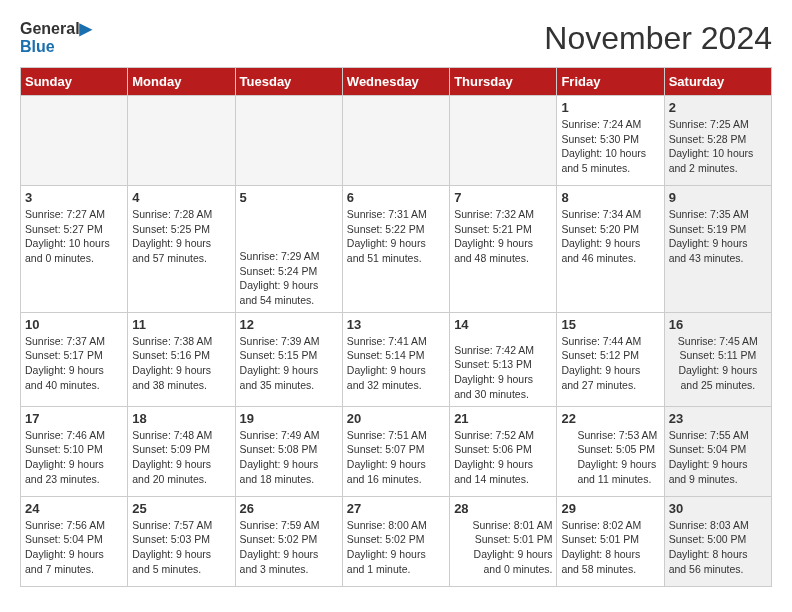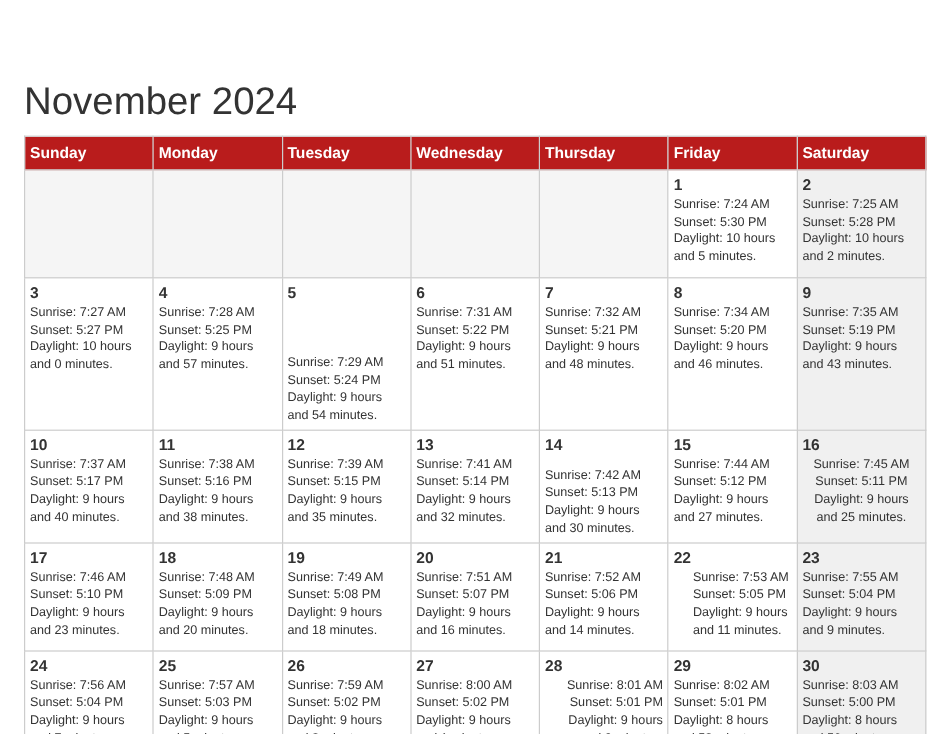--- a/index.html
+++ b/index.html
@@ -16,21 +16,20 @@
       align-items: flex-start;
       margin-bottom: 10px;
     }
     .logo {
       display: flex;
       align-items: center;
       gap: 4px;
     }
     .title-area {
       text-align: left;
-      margin-top: 46px;
     }
     .month-title {
       font-size: 32px;
       font-weight: normal;
       color: #333;
     }
     .location {
       font-size: 16px;
       color: #555;
     }
@@ -72,20 +71,26 @@
     .day-info {
       font-size: 10.5px;
       line-height: 1.4;
       color: #333;
     }
   </style>
 </head>
 <body>
 
 <div class="header-area">
+  <div class="logo">
+  <div style="display:flex;flex-direction:column;line-height:1.1;">
+    <span style="font-size:16px;font-weight:bold;color:#333;">General<span style="color:#1a6faf;">▶</span></span>
+    <span style="font-size:16px;font-weight:bold;color:#1a6faf;">Blue</span>
+  </div>
+</div>
   <div class="title-area">
     <div class="month-title">November 2024</div>
   </div>
 </div>
 
 <table>
   <thead>
     <tr id="header-row">
         <th>Sunday</th>
         <th>Monday</th>

